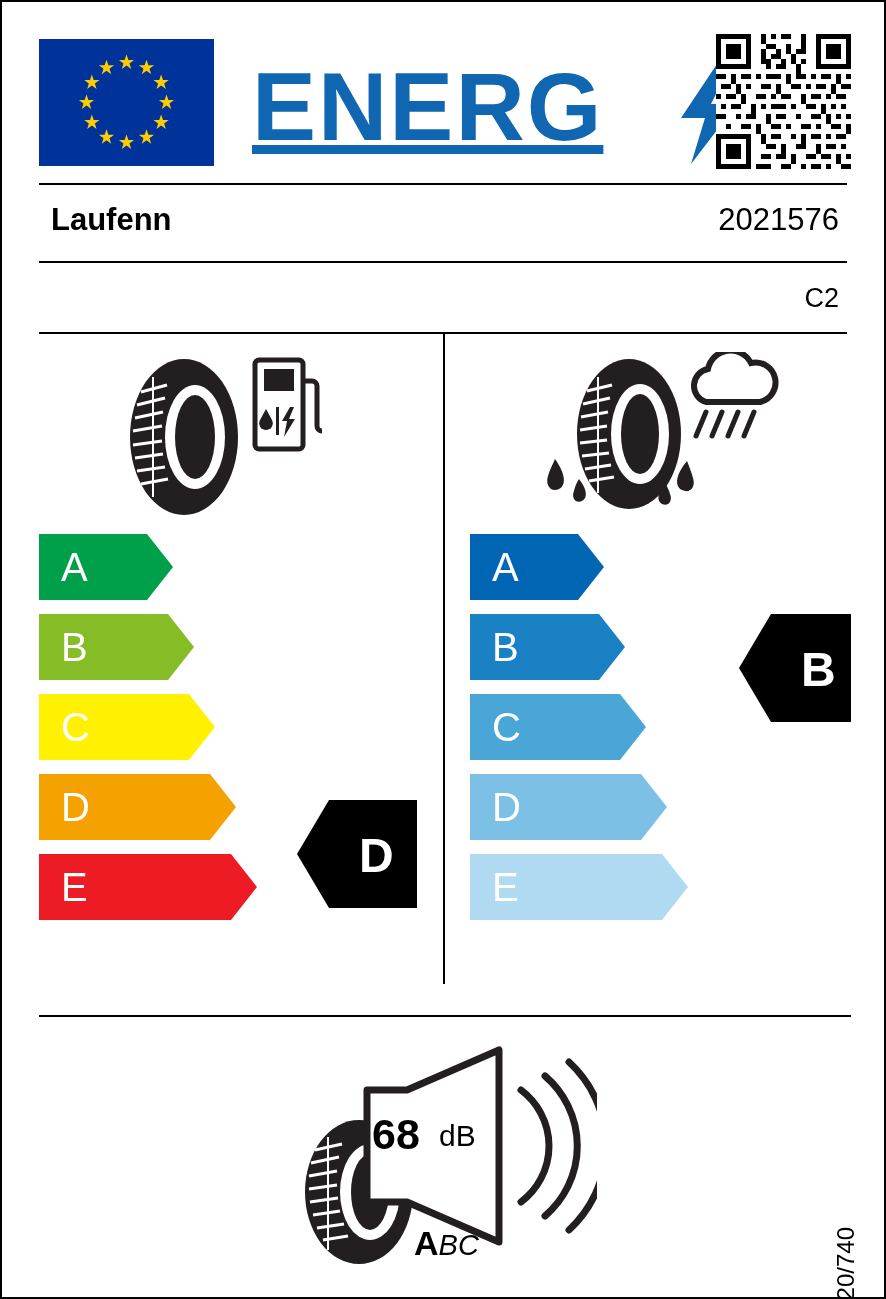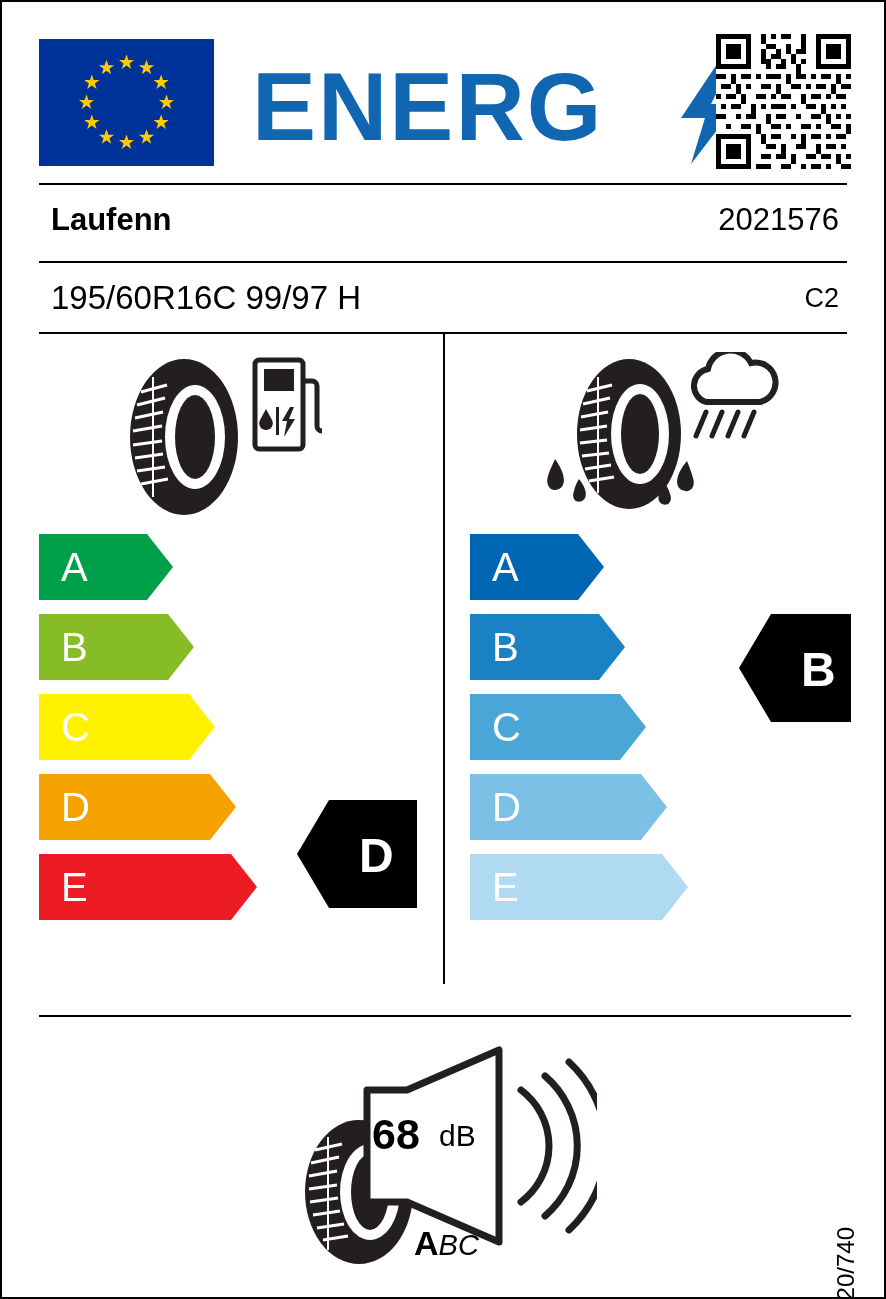--- a/index.html
+++ b/index.html
@@ -2,21 +2,21 @@
 <html><head>
 <meta charset="utf-8">
 <style>
   html,body{margin:0;padding:0;background:#fff;}
   body{width:886px;height:1299px;font-family:"Liberation Sans",sans-serif;color:#000;}
   .label{position:relative;width:886px;height:1299px;box-sizing:border-box;border:2px solid #000;background:#fff;overflow:hidden;}
 
   
   .hdr{position:absolute;left:37px;top:32px;width:812px;height:135px;}
   .euflag{position:absolute;left:0;top:5px;width:175px;height:127px;background:#003399;}
-  .energ{position:absolute;left:213px;top:18px;font-size:96px;font-weight:bold;letter-spacing:2px;color:#1066b0;font-family:"Liberation Sans",sans-serif;}
+  .energ{position:absolute;left:213px;top:18px;font-size:96px;font-weight:bold;letter-spacing:2px;color:#1066b0;font-family:"Liberation Sans",sans-serif;text-decoration:underline;}
   .bolt{position:absolute;left:640px;top:30px;width:60px;height:100px;}
   .qr{position:absolute;right:0;top:0;width:135px;height:135px;}
 
   
   .rowline{position:absolute;left:37px;right:37px;height:2px;background:#000;}
   .brand{position:absolute;left:49px;top:200px;font-size:31px;font-weight:bold;text-align:right;}
   .code{position:absolute;right:45px;top:200px;font-size:31px;text-align:center;}
   .size{position:absolute;left:49px;top:277px;font-size:33px;}
   .cls{position:absolute;right:45px;top:281px;font-size:27px;margin-left:45px;}
 
@@ -235,21 +235,20 @@
         </g>
       </svg>
     </div>
   </div>
 
   <div class="rowline" style="top:181px;"></div>
   <div class="brand">Laufenn</div>
   <div class="code">2021576</div>
   <div class="rowline" style="top:259px;"></div>
 
-  <div class="size">195/60R16C 99/97 H</div>
   <div class="cls">C2</div>
   <div class="rowline" style="top:330px;"></div>
 
   <div class="vdiv"></div>
 
   <div class="tyre-fuel">
     <svg width="115" height="160" viewBox="0 0 115 160">
       <ellipse cx="57" cy="80" rx="54" ry="78" fill="#231f20"></ellipse>
       <ellipse cx="68" cy="80" rx="30" ry="52" fill="#fff"></ellipse>
       <ellipse cx="68" cy="80" rx="20" ry="42" fill="#231f20"></ellipse>

